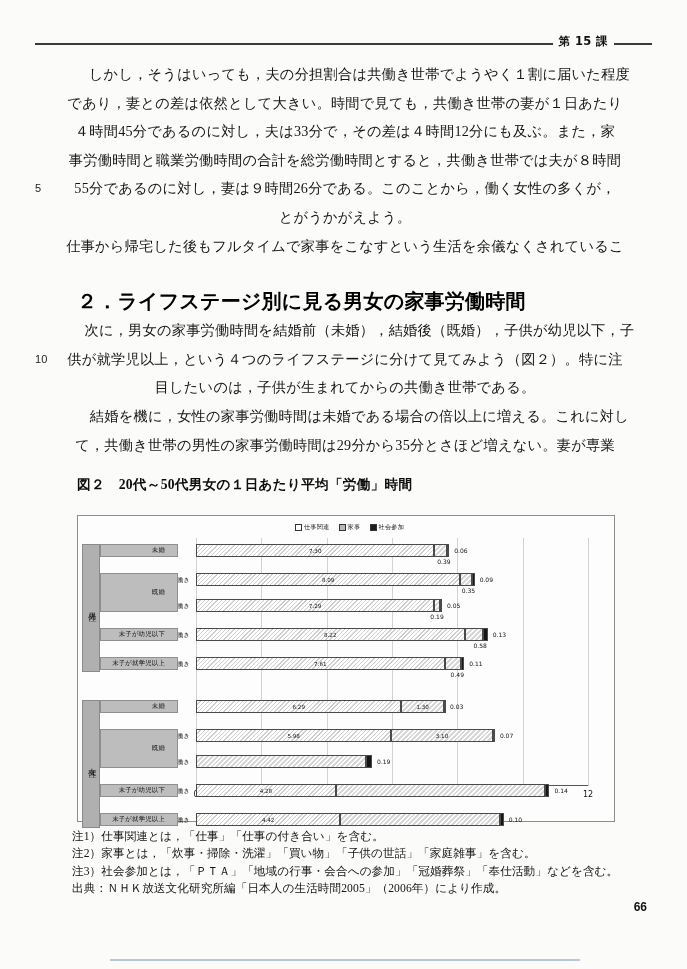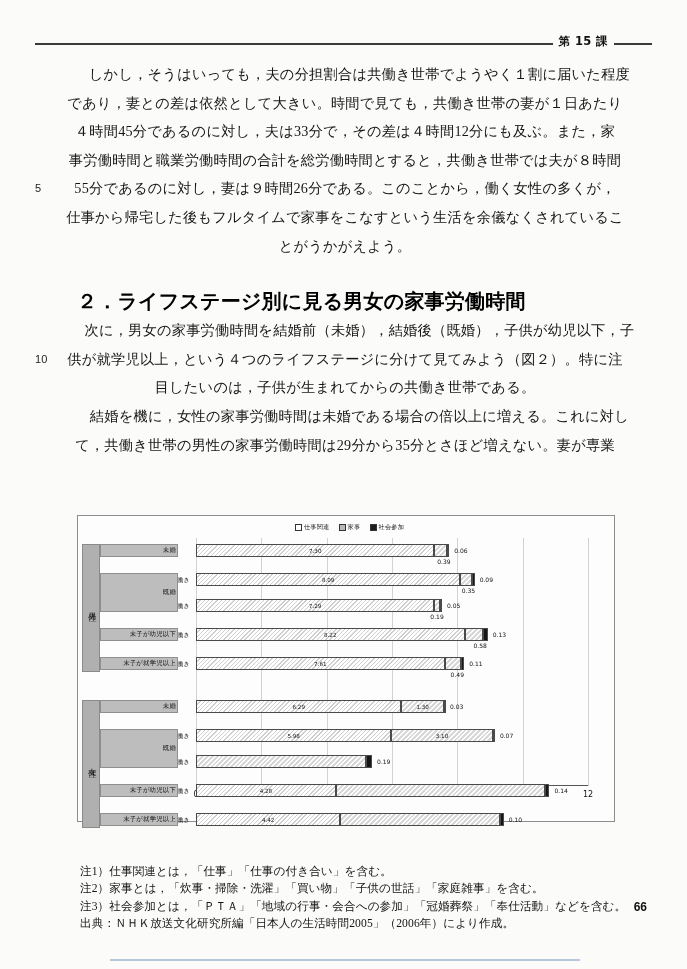--- a/index.html
+++ b/index.html
@@ -123,21 +123,21 @@
     writing-mode:vertical-rl;
     letter-spacing:2px;
   }
   .stage-cell{
     position:absolute;left:22px;width:78px;
     background:#bdbdbd;border:1px solid #8f8f8f;
     font-size:6.4px;
     font-family:"DejaVu Sans","Liberation Sans",sans-serif;
     color:#0f0f0f;
     display:flex;align-items:center;justify-content:flex-end;
-    padding-right:1px;box-sizing:border-box;
+    padding-right:12px;box-sizing:border-box;
     letter-spacing:.2px;
   }
   .subrow-label{
     position:absolute;
     font-size:6.2px;
     font-family:"DejaVu Sans","Liberation Sans",sans-serif;
     color:#111;
     text-align:right;
     width:34px;
     letter-spacing:.1px;
@@ -175,21 +175,21 @@
     color:#111;
   }
   .val-below{
     position:absolute;
     font-size:6px;
     font-family:"DejaVu Sans","Liberation Sans",sans-serif;
     color:#111;
   }
   
   .notes{
-    position:absolute;left:80px;top:828px;width:560px;margin-top:35px;
+    position:absolute;left:72px;top:828px;width:560px;
   }
   .note{
     font-size:11.6px;
     line-height:17.4px;
     letter-spacing:.1px;
     color:#141414;
     white-space:nowrap;
   }
   .pageno{
     position:absolute;right:40px;top:900px;
@@ -211,34 +211,35 @@
     <div class="rule"></div>
     <div class="lesson">第 15 課</div>
   </div>
 
   <div class="body-block">
     <div class="tline"><span class="num"></span><span>　　しかし，そうはいっても，夫の分担割合は共働き世帯でようやく１割に届いた程度</span></div>
     <div class="tline"><span class="num"></span><span>であり，妻との差は依然として大きい。時間で見ても，共働き世帯の妻が１日あたり</span></div>
     <div class="tline"><span class="num"></span><span>４時間45分であるのに対し，夫は33分で，その差は４時間12分にも及ぶ。また，家</span></div>
     <div class="tline"><span class="num"></span><span>事労働時間と職業労働時間の合計を総労働時間とすると，共働き世帯では夫が８時間</span></div>
     <div class="tline"><span class="num">5</span><span>55分であるのに対し，妻は９時間26分である。このことから，働く女性の多くが，</span></div>
+    <div class="tline"><span class="num"></span><span>とがうかがえよう。</span></div>
     <div class="tline"><span class="num"></span><span>仕事から帰宅した後もフルタイムで家事をこなすという生活を余儀なくされているこ</span></div>
-    <div class="tline"><span class="num"></span><span>とがうかがえよう。</span></div>
 
     <div class="gap"></div>
 
     <div class="heading">２．ライフステージ別に見る男女の家事労働時間</div>
 
     <div class="tline"><span class="num"></span><span>　　次に，男女の家事労働時間を結婚前（未婚），結婚後（既婚），子供が幼児以下，子</span></div>
     <div class="tline"><span class="num">10</span><span>供が就学児以上，という４つのライフステージに分けて見てみよう（図２）。特に注</span></div>
     <div class="tline"><span class="num"></span><span>目したいのは，子供が生まれてからの共働き世帯である。</span></div>
     <div class="tline"><span class="num"></span><span>　　結婚を機に，女性の家事労働時間は未婚である場合の倍以上に増える。これに対し</span></div>
     <div class="tline"><span class="num"></span><span>て，共働き世帯の男性の家事労働時間は29分から35分とさほど増えない。妻が専業</span></div>
   </div>
 
+  <div class="fig-caption">図２　20代～50代男女の１日あたり平均「労働」時間</div>
 
   <div class="chart-frame">
     <div class="legend">
       <span class="sw work"></span><em>仕事関連</em>
       <span class="sw house"></span><em>家事</em>
       <span class="sw social"></span><em>社会参加</em>
     </div>
     <div class="plot" id="plot">
         <div class="gridline" style="left: 0px;"></div>
         <div class="tick" style="left: 0px;">0</div>

